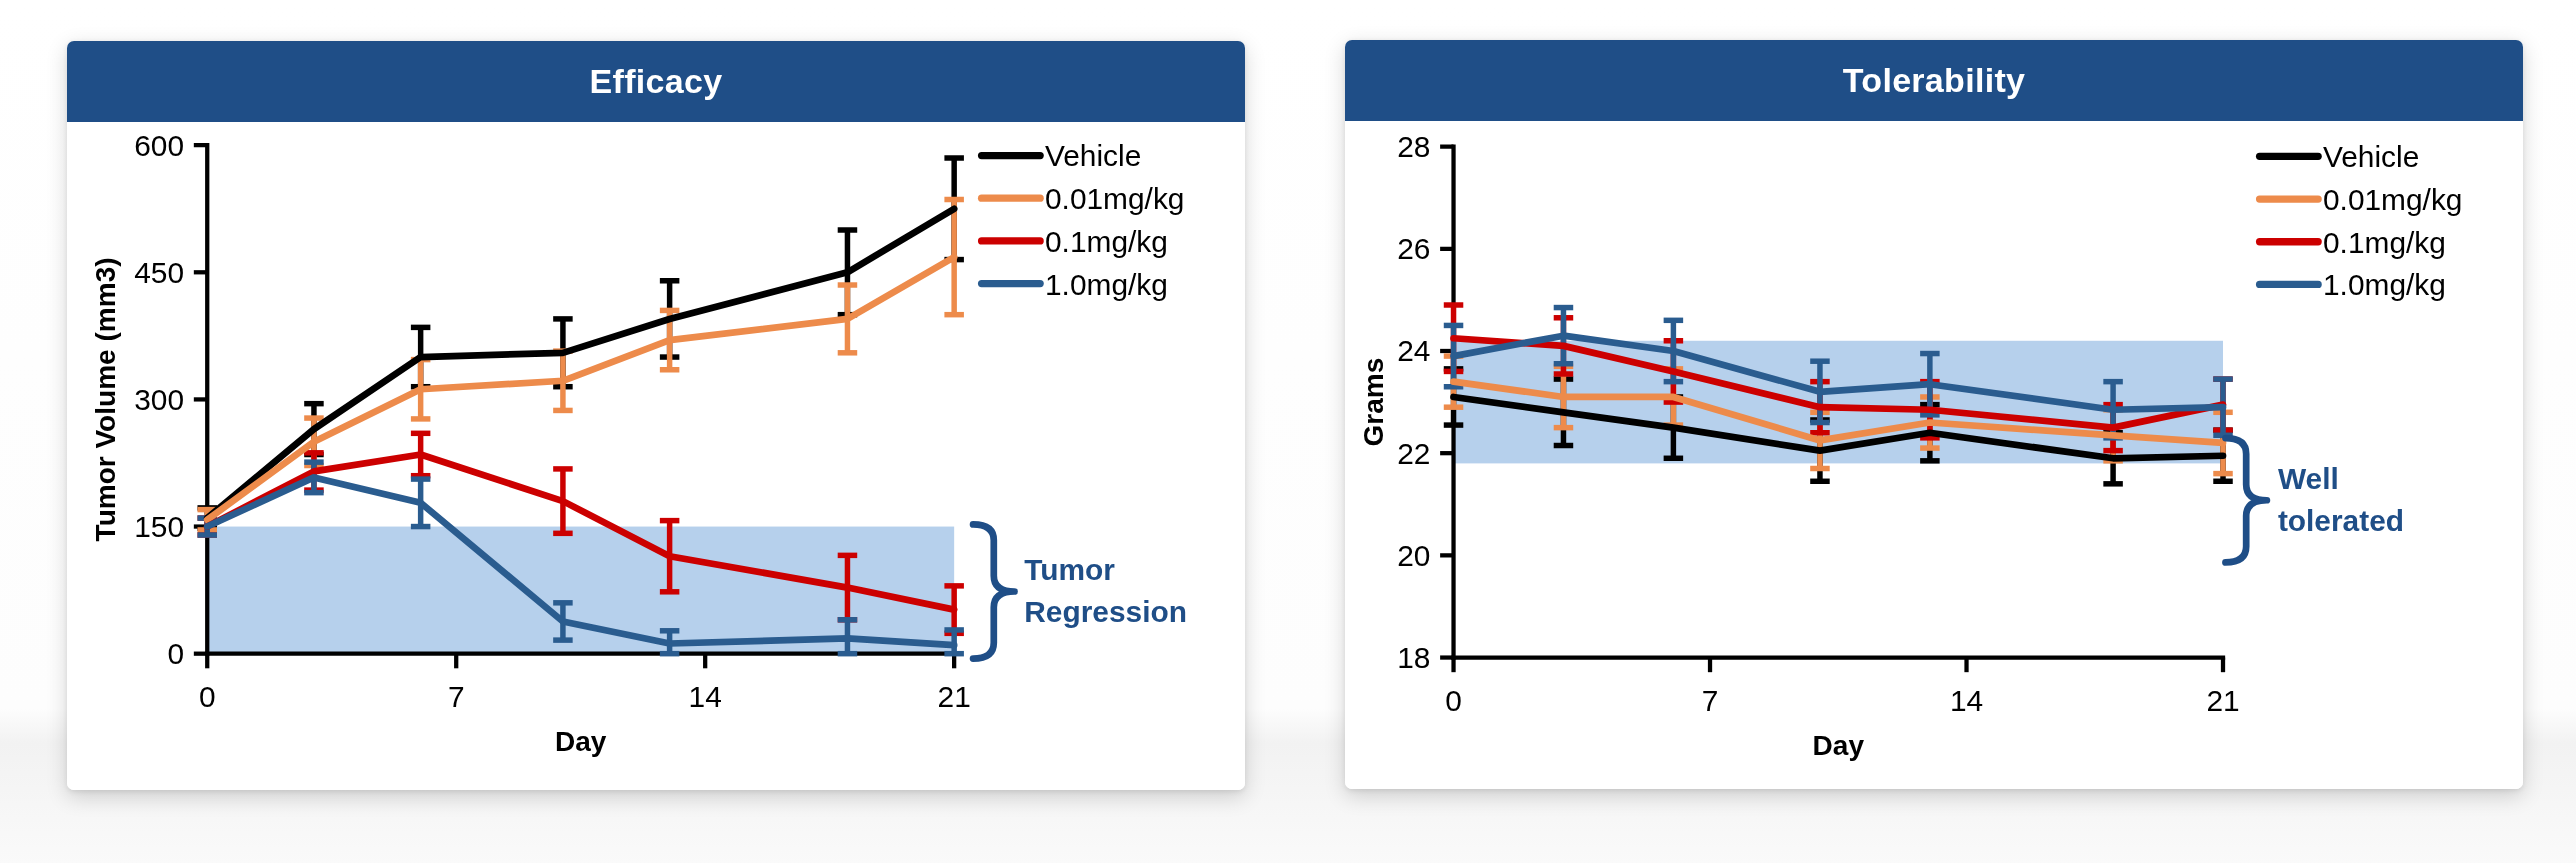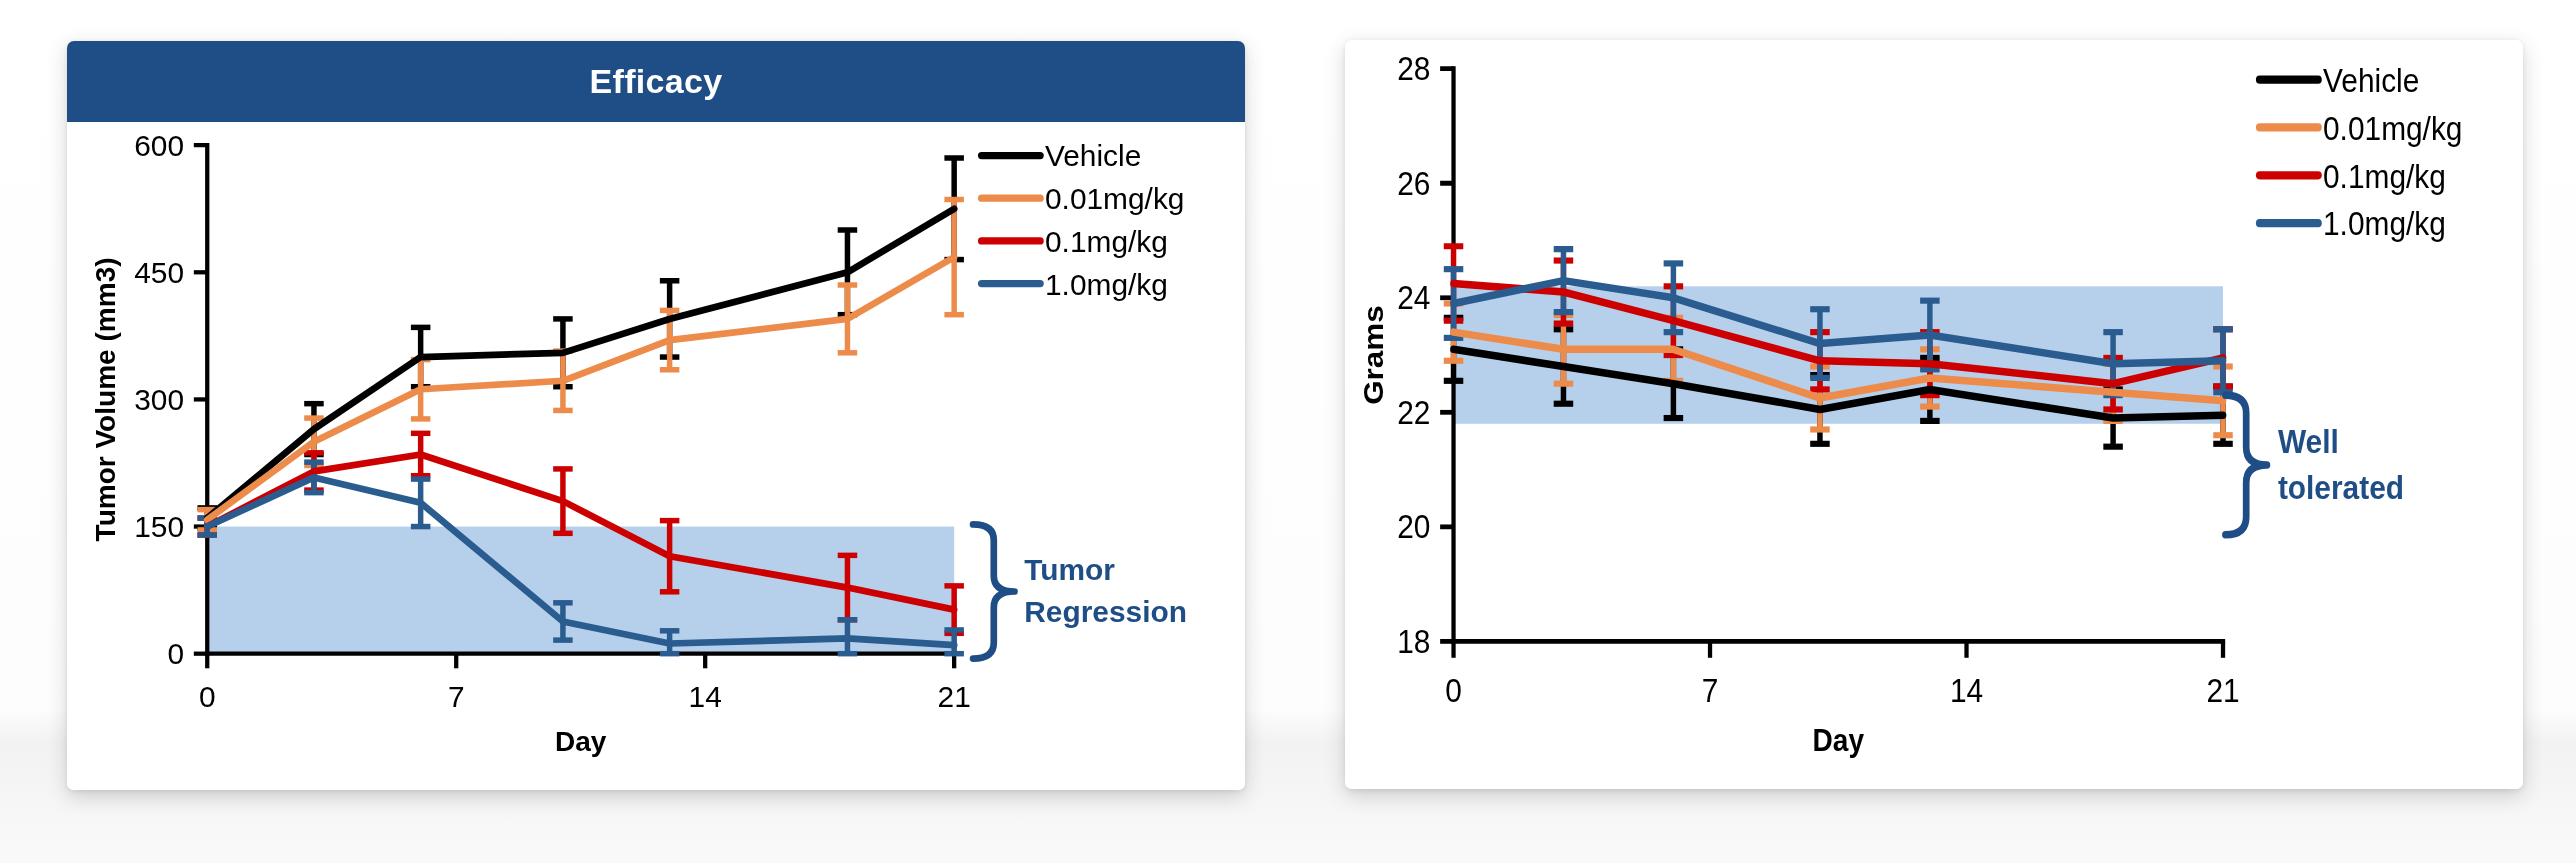--- a/index.html
+++ b/index.html
@@ -198,20 +198,23 @@
           <line x1="1500" y1="265" x2="1596" y2="265" stroke="#2A5C8F" stroke-width="12" stroke-linecap="round"></line>
           <text x="1604" y="283" class="legend-text">1.0mg/kg</text>
           <path d="M 1486 660 Q 1520 660 1520 686 L 1520 744 Q 1520 770 1554 770 Q 1520 770 1520 796 L 1520 854 Q 1520 880 1486 880" class="brace"></path>
           <text x="1570" y="752" class="anno-text">Tumor</text>
           <text x="1570" y="820" class="anno-text">Regression</text>
         </svg>
     </div>
   </section>
 
   <section class="panel" id="panel-tolerability">
+    <div class="panel-header">
+      <h2 class="panel-title">Tolerability</h2>
+    </div>
     <div class="panel-body">
       <svg class="chart-svg" id="svg-tolerability" viewBox="0 0 1932 1096" preserveAspectRatio="none">
           <rect x="178" y="360.44000000000005" width="1262" height="201.1199999999999" class="band"></rect>
           <path d="M 178 42 L 178 880" class="axis-line"></path>
           <path d="M 178 880 L 1440 880" class="axis-line"></path>
           <line x1="156" y1="880" x2="178" y2="880" class="tick-line"></line>
           <text x="140" y="897" text-anchor="end" class="tick-text">18</text>
           <line x1="156" y1="712.4" x2="178" y2="712.4" class="tick-line"></line>
           <text x="140" y="729.4" text-anchor="end" class="tick-text">20</text>
           <line x1="156" y1="544.8" x2="178" y2="544.8" class="tick-line"></line>

